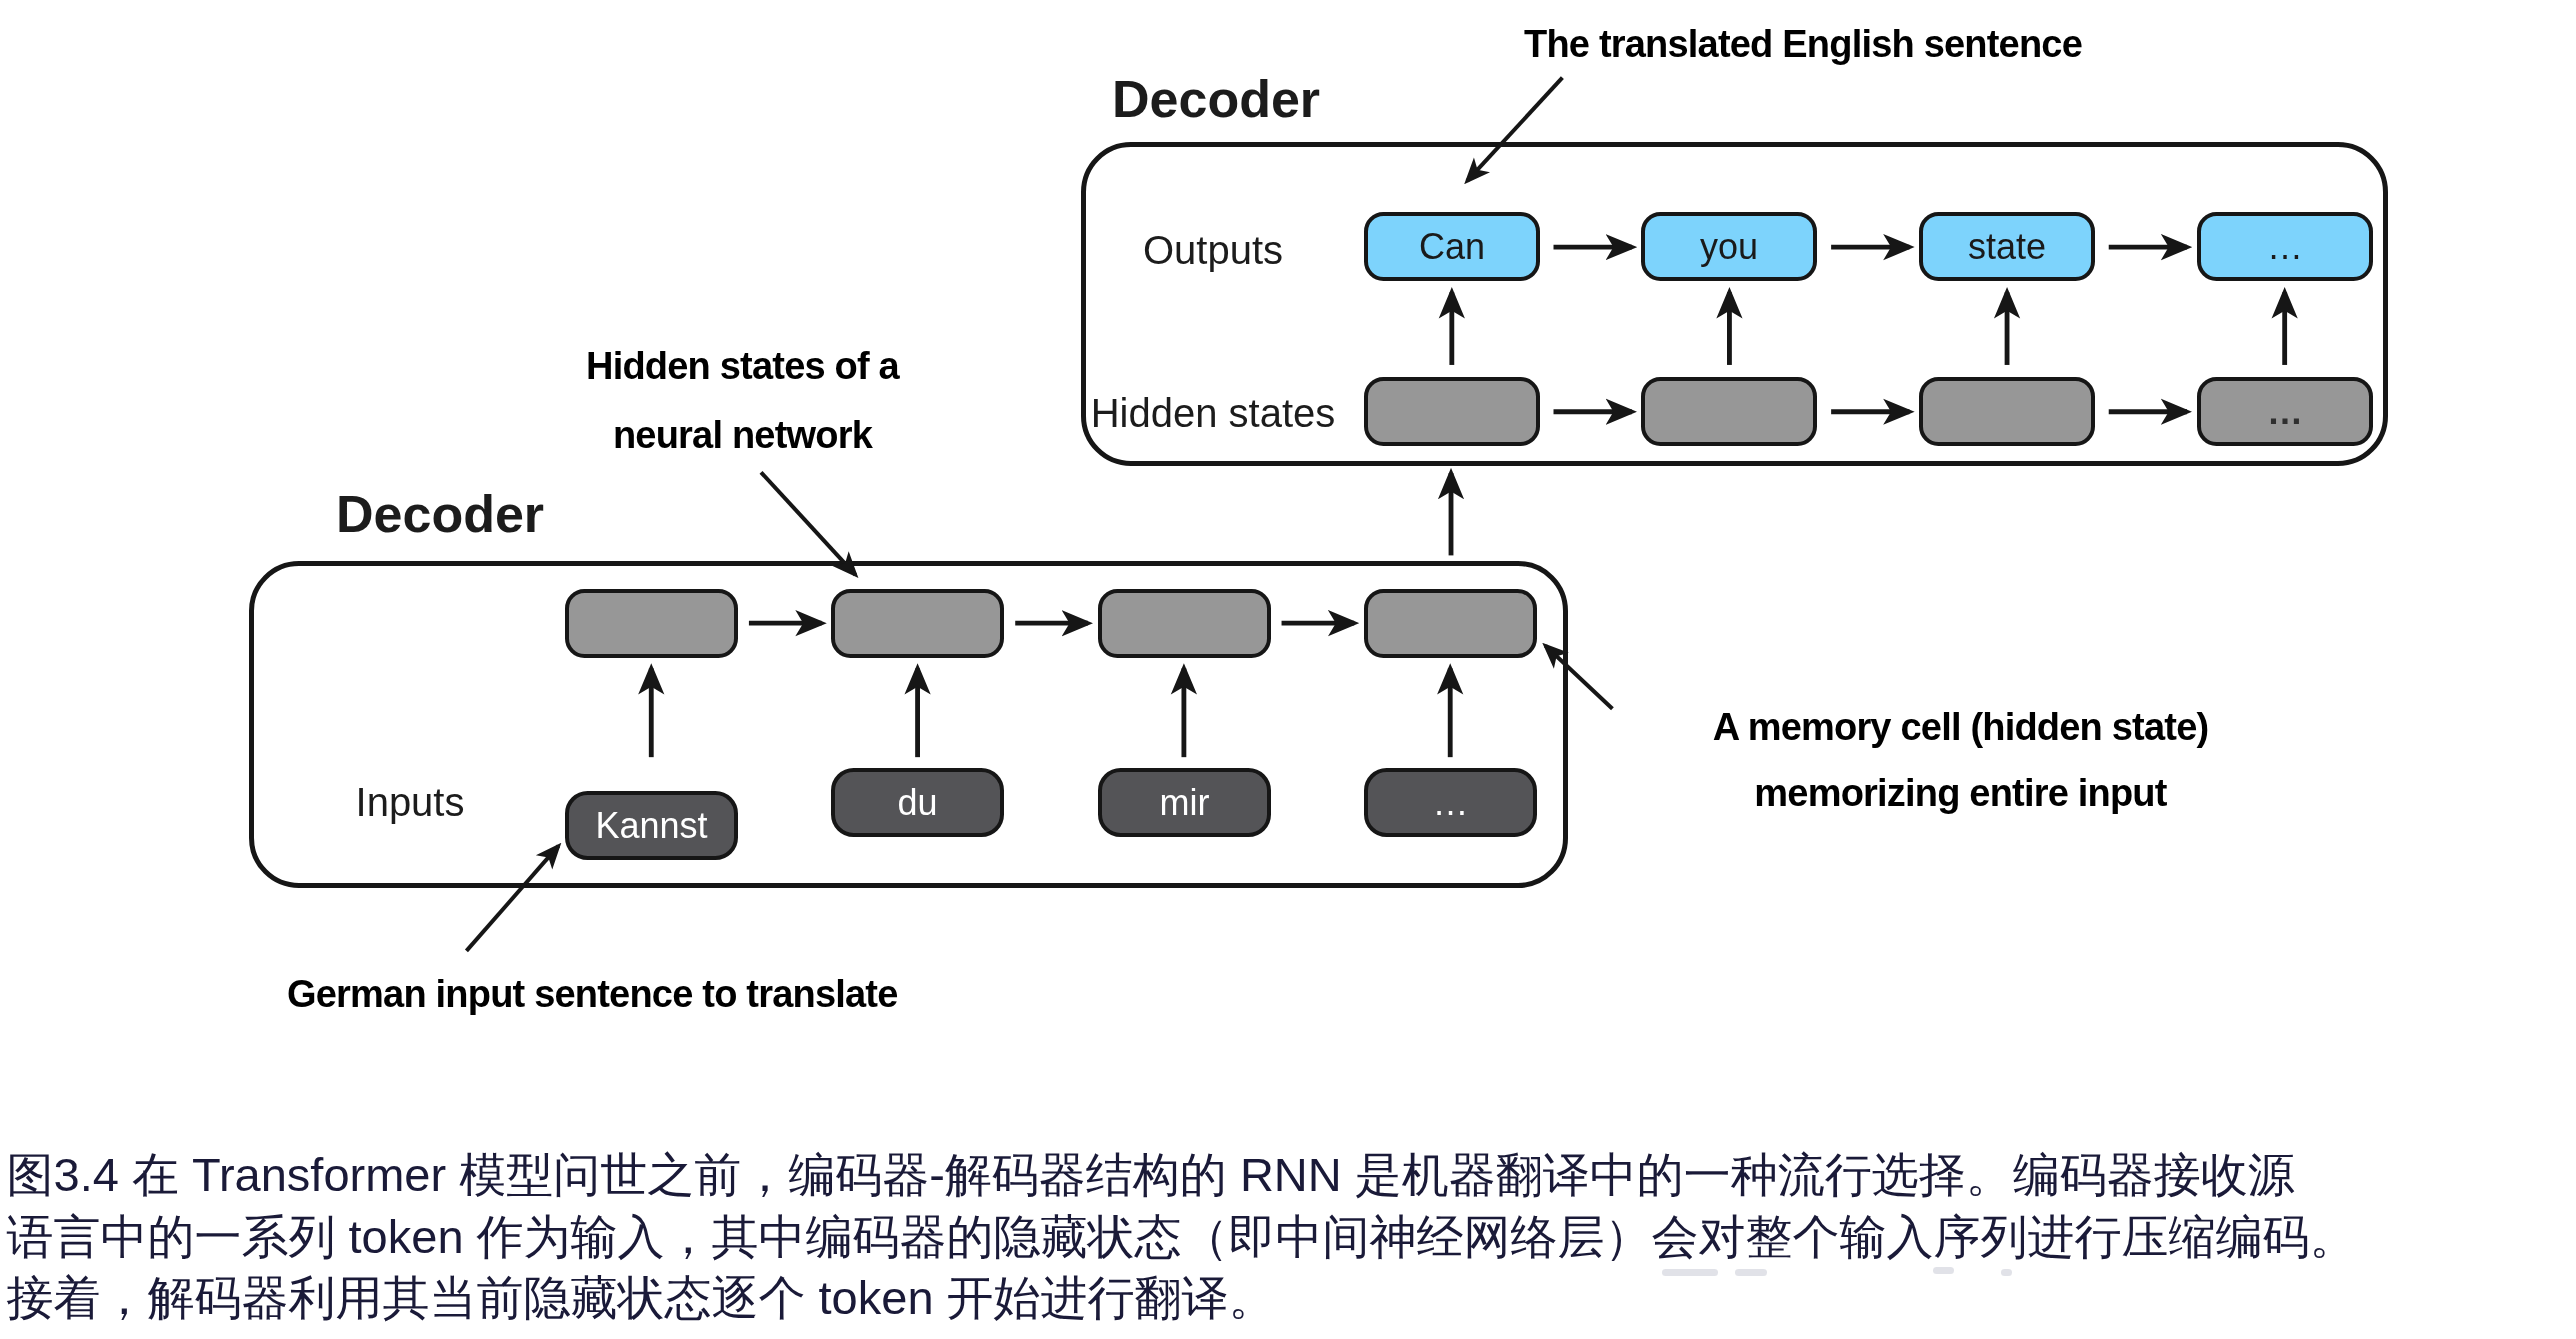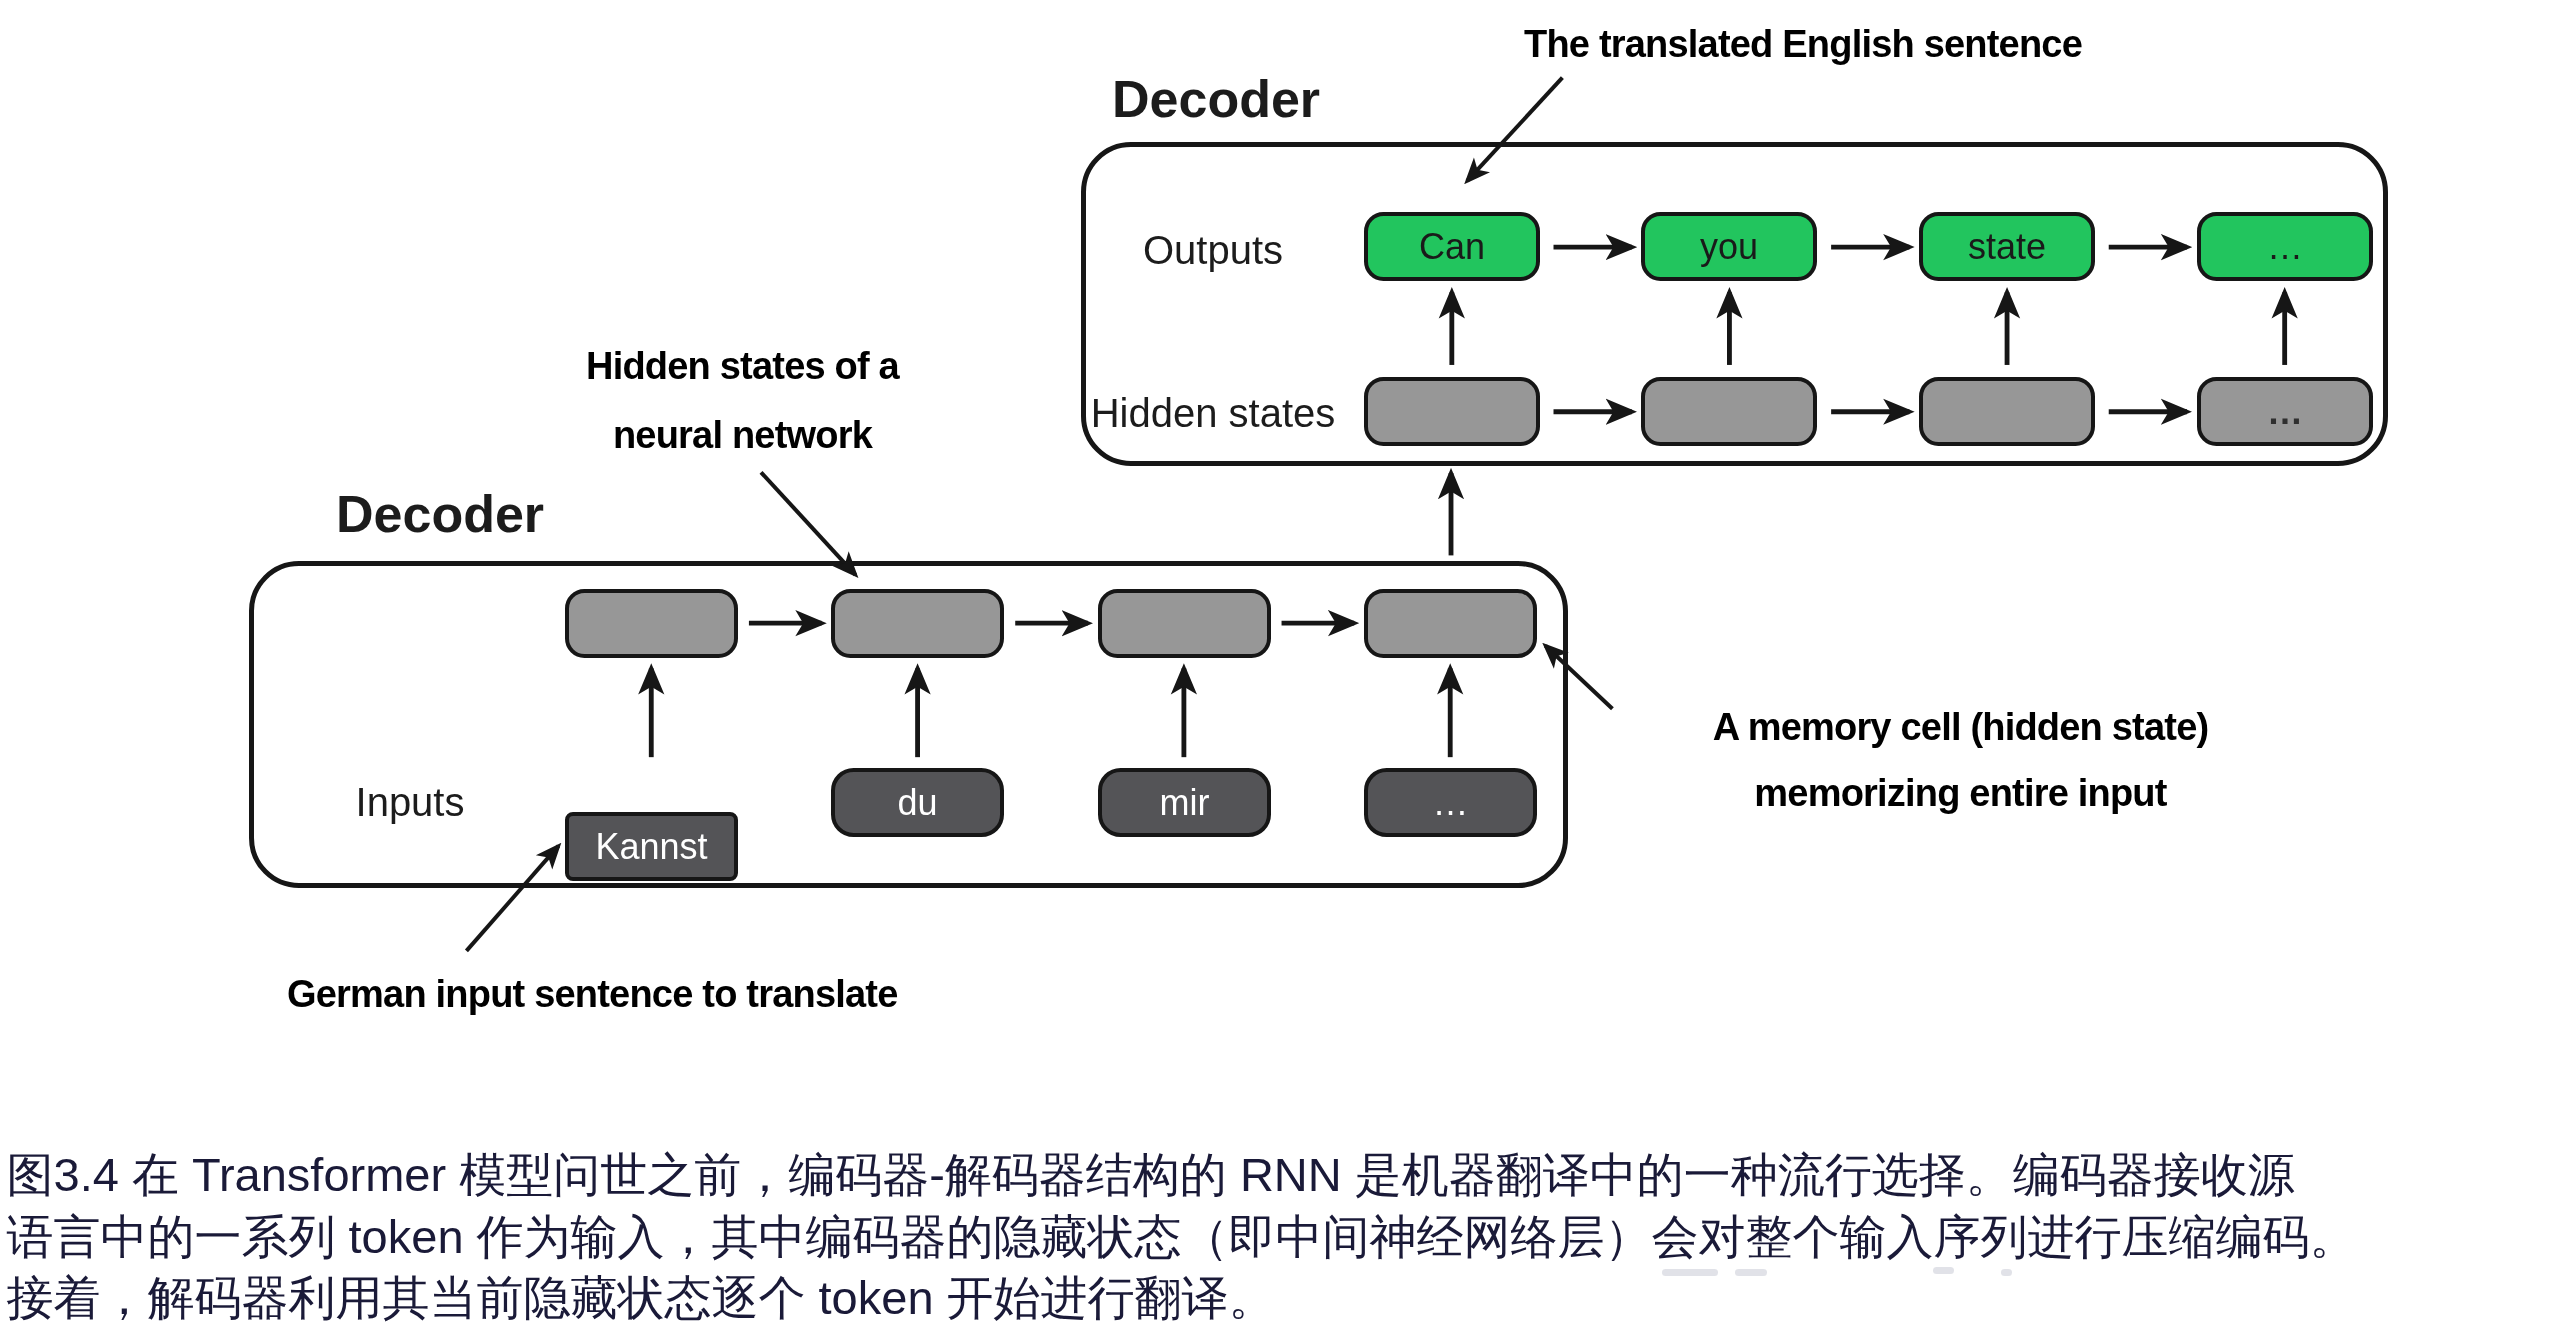--- a/index.html
+++ b/index.html
@@ -10,21 +10,21 @@
   .abs{position:absolute;}
   .section-title{font-size:52px;font-weight:700;color:#1c1c1c;white-space:nowrap;}
   .row-label{font-size:40px;font-weight:400;color:#1c1c1c;text-align:center;white-space:nowrap;}
   .container-box{
     position:absolute;background:#ffffff;border:5.6px solid #161616;border-radius:50px;box-sizing:border-box;
   }
   .token{
     position:absolute;width:176px;height:69px;box-sizing:border-box;border:4.8px solid #161616;
     display:flex;align-items:center;justify-content:center;font-size:36px;white-space:nowrap;
   }
-  .token.light{background:#22c55e;border-radius:19.4px;color:#1a1a1a;}
+  .token.light{background:#7dd3fc;border-radius:19.4px;color:#1a1a1a;}
   .token.mid{background:#979797;border-radius:19.4px;color:#2f2f2f;font-weight:700;}
   .token.dark{background:#545457;border-radius:22.6px;color:#ffffff;}
   .token.enc{width:173px;}
   .ann{
     font-size:38px;font-weight:700;color:#000000;letter-spacing:-0.8px;white-space:nowrap;text-align:center;
   }
   .ann.center{text-align:center;white-space:normal;}
   .caption-line{
     position:absolute;left:6.5px;font-size:47px;font-weight:400;color:#1a1a38;white-space:nowrap;
   }
@@ -53,21 +53,21 @@
 
   <div class="abs section-title" style="left:336px;top:484px;">Decoder</div>
   <div class="container-box" style="left:249px;top:561px;width:1319px;height:327px;"></div>
 
   <div class="token mid enc" style="left:565px;top:589px;"></div>
   <div class="token mid enc" style="left:831px;top:589px;"></div>
   <div class="token mid enc" style="left:1098px;top:589px;"></div>
   <div class="token mid enc" style="left:1364px;top:589px;"></div>
 
   <div class="abs row-label" style="left:256px;top:780px;width:242px;padding-left:33px;">Inputs</div>
-  <div class="token dark enc" style="left:565px;top:812px;border-radius:8px;">Kannst</div>
+  <div class="token dark enc" style="left:565px;top:791px;">Kannst</div>
   <div class="token dark enc" style="left:831px;top:768px;">du</div>
   <div class="token dark enc" style="left:1098px;top:768px;">mir</div>
   <div class="token dark enc" style="left:1364px;top:768px;">…</div>
 
   <div class="abs ann" style="left:1524px;top:22.6px;">The translated English sentence</div>
 
   <div class="abs ann center" style="left:1662px;top:694px;width:597px;line-height:66px;">
     <div>A memory cell (hidden state)</div>
     <div>memorizing entire input</div>
   </div>

